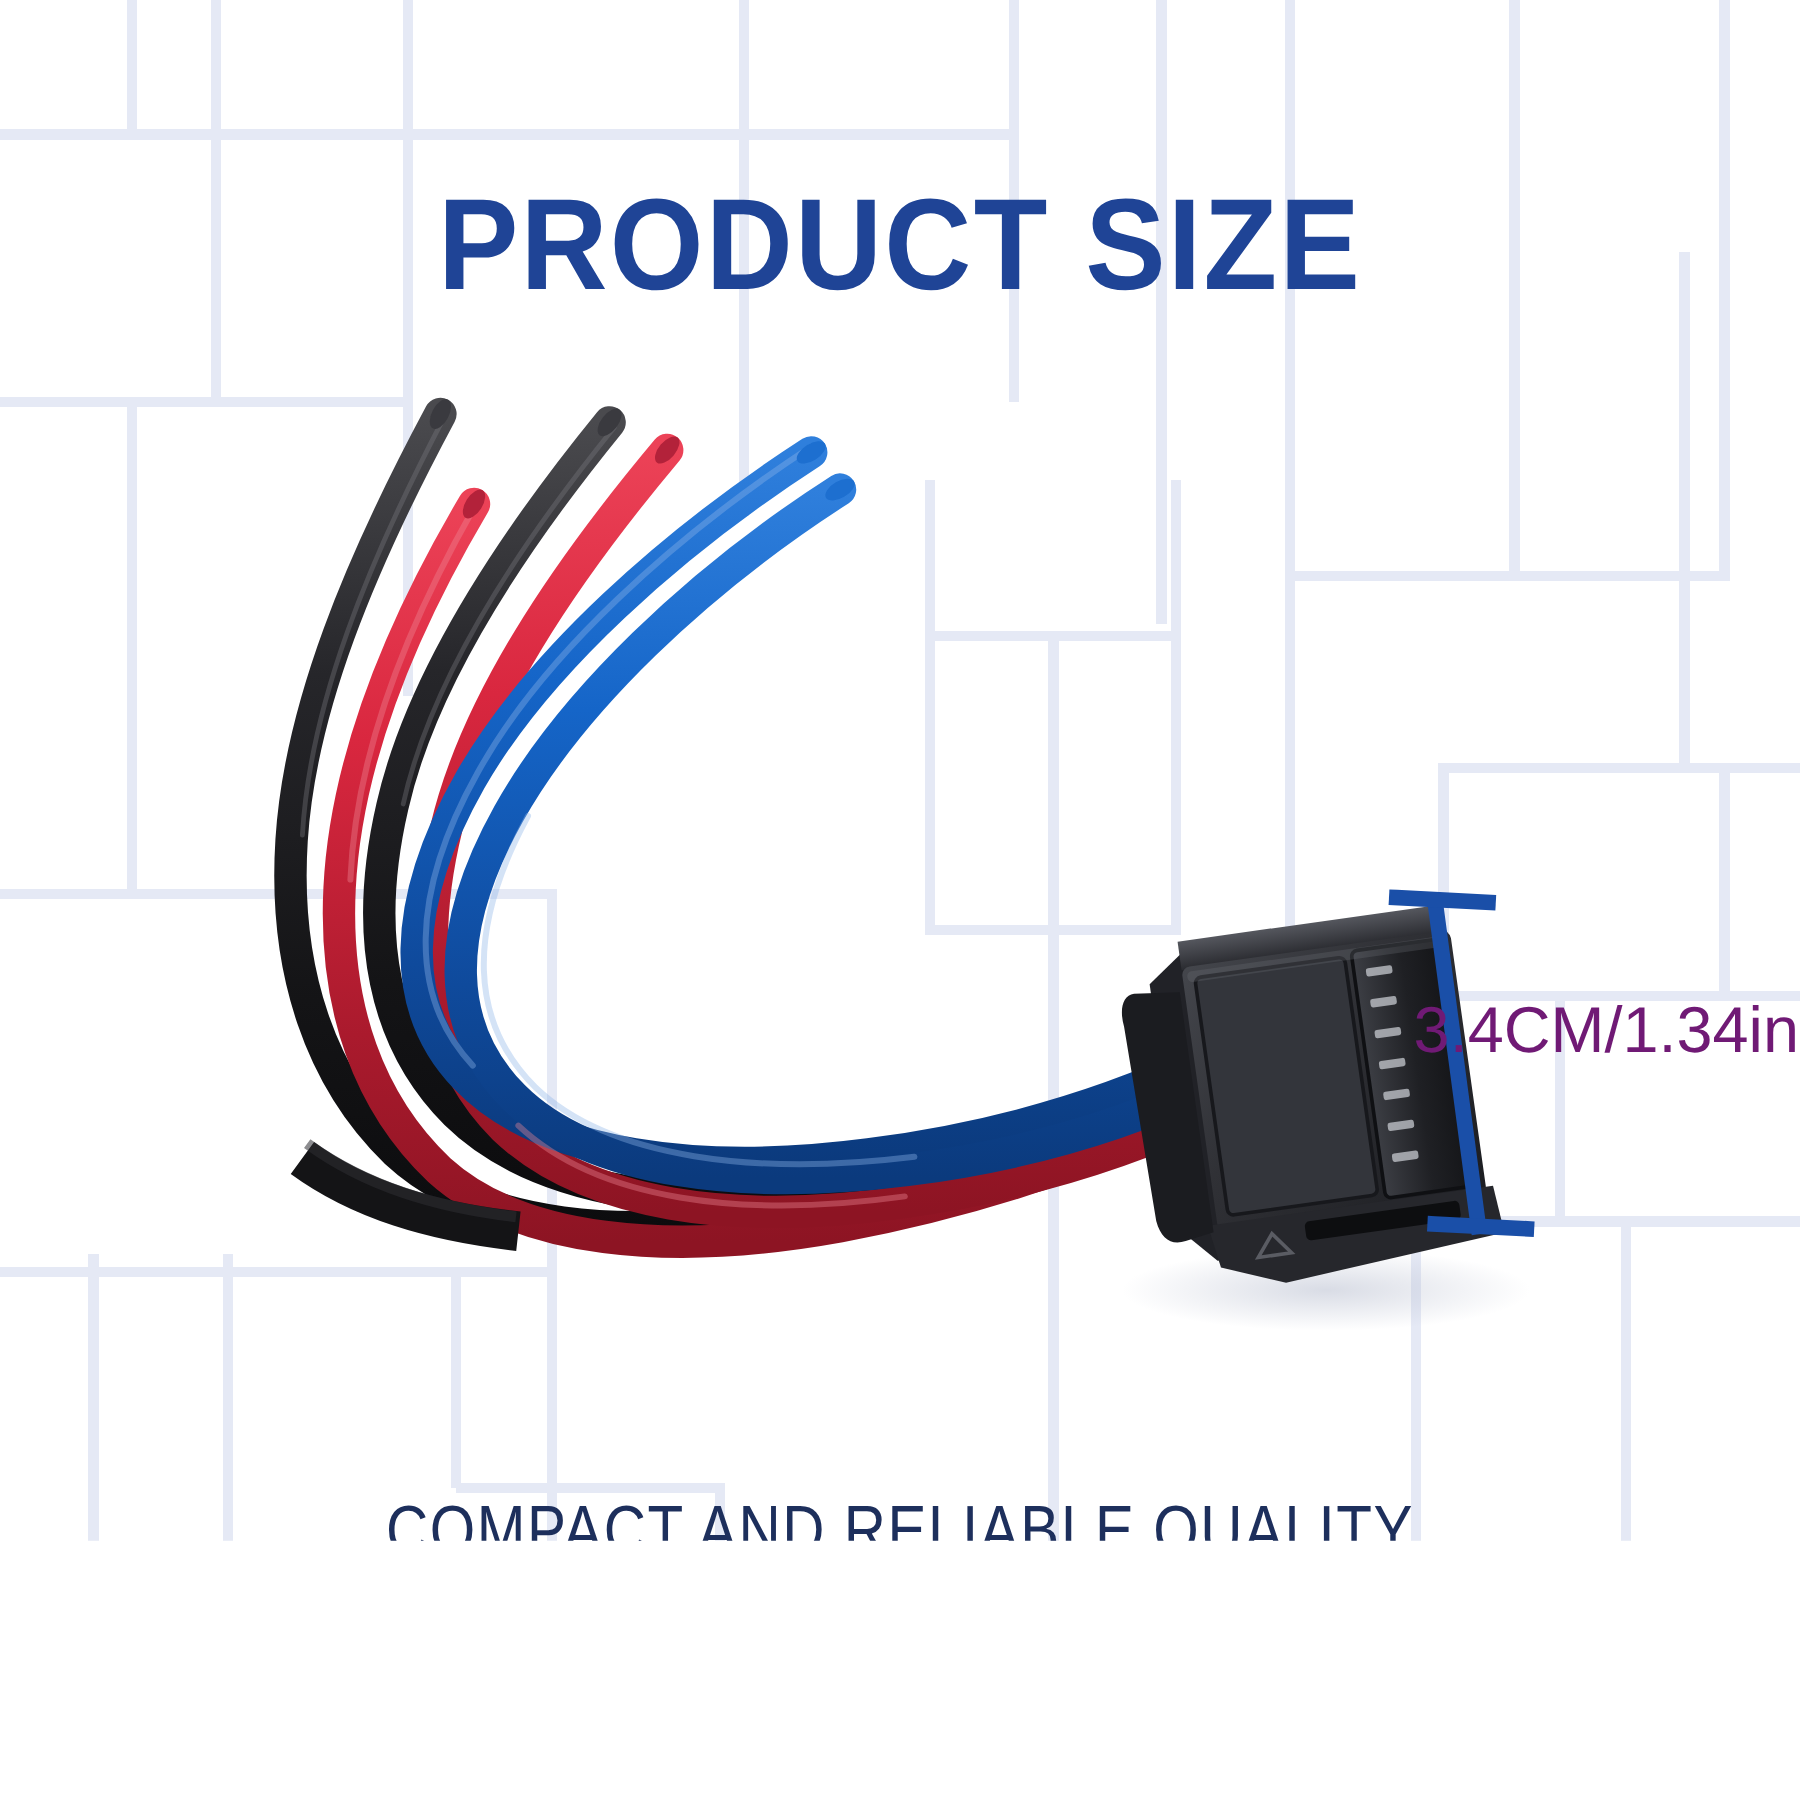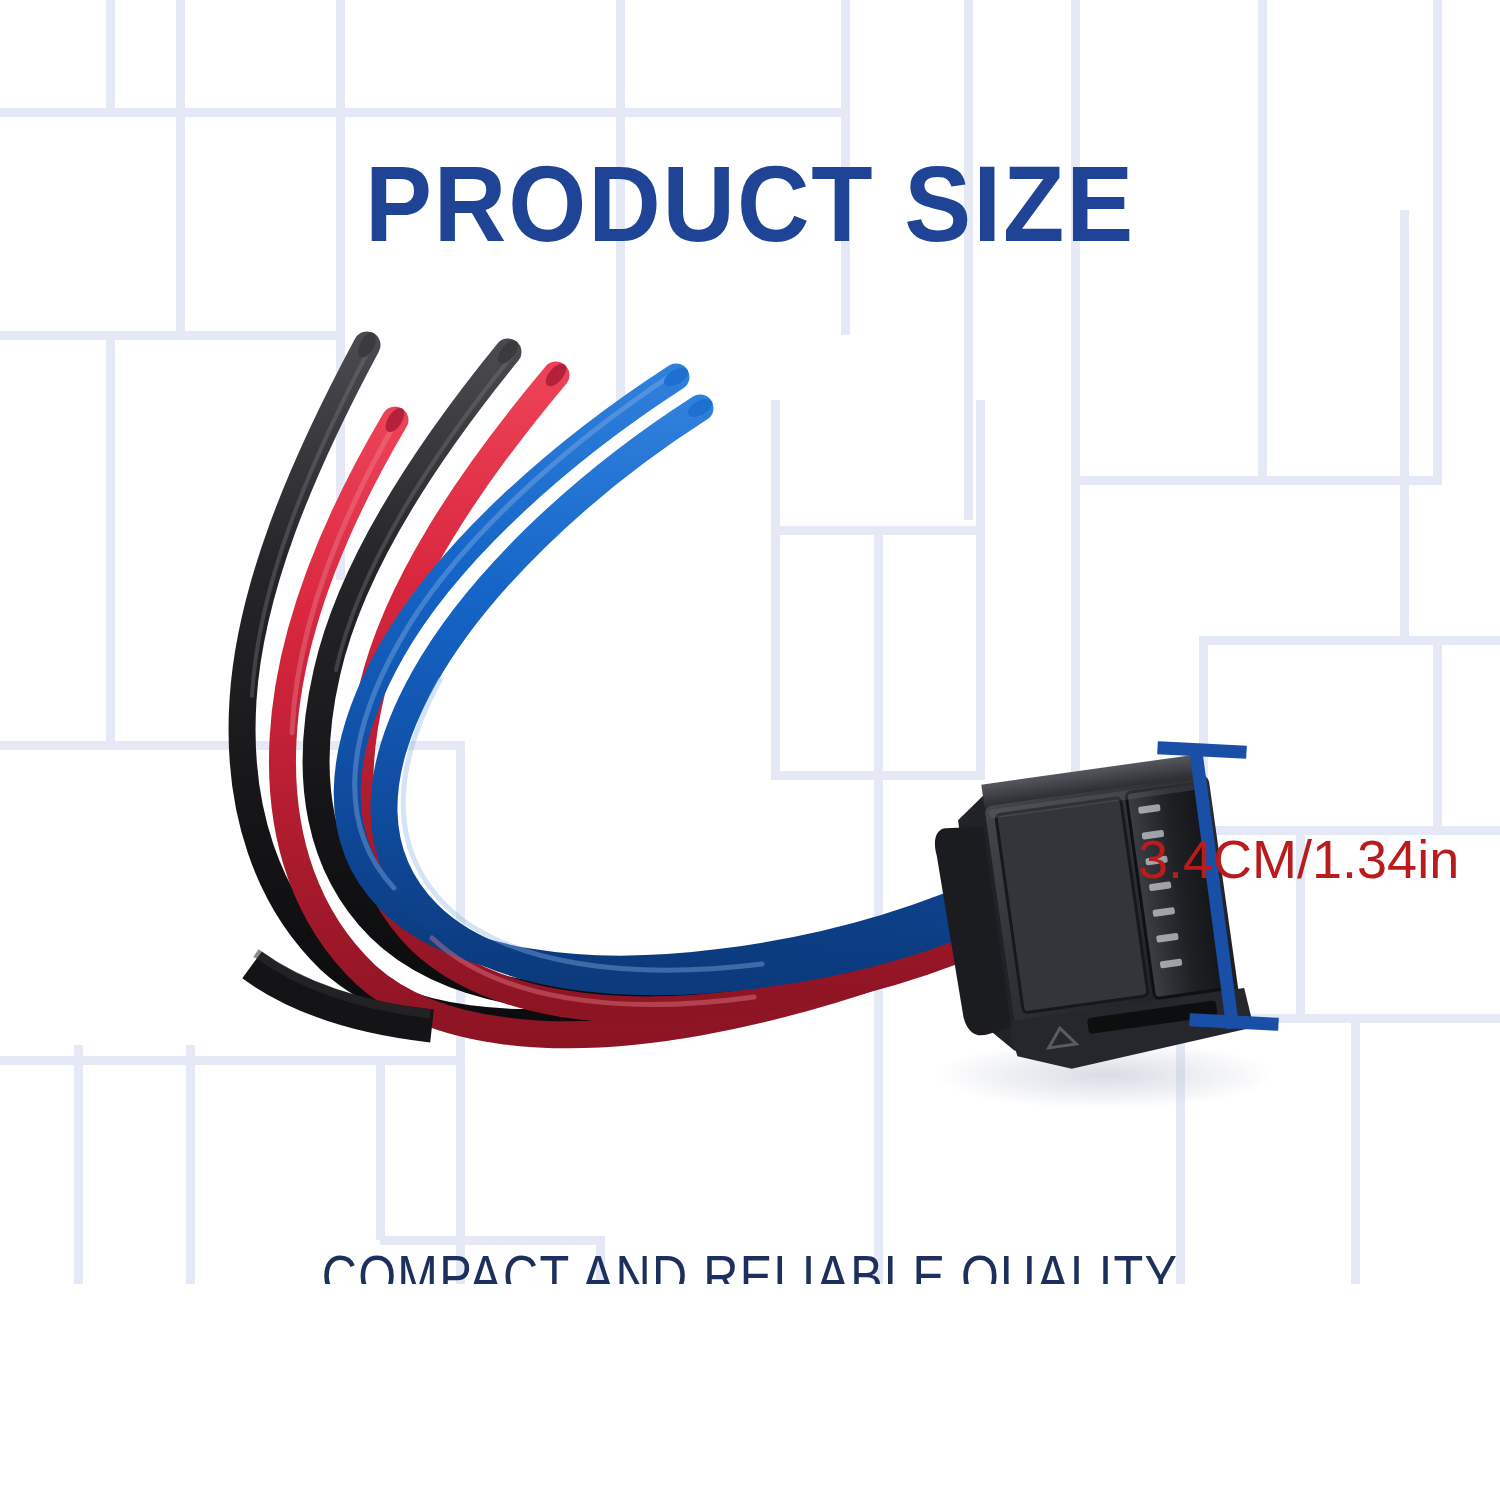--- a/index.html
+++ b/index.html
@@ -39,26 +39,26 @@
     letter-spacing:1.5px;
     color:#1d2f5c;
     transform:scaleX(0.84);
     transform-origin:50% 50%;
     white-space:nowrap;
   }
 
   
   #dim-label{
     position:absolute;
-    left:1138px;top:828px;
+    left:1178px;top:828px;
     font-family:"Liberation Sans","DejaVu Sans",sans-serif;
     font-weight:400;
     font-size:54px;
     letter-spacing:0px;
-    color:#b91c1c;
+    color:#701a75;
     white-space:nowrap;
   }
 </style>
 </head>
 <body>
 
 <div id="stage">
 
   <svg id="bg-pattern" viewBox="0 0 1500 1500" xmlns="http://www.w3.org/2000/svg">
     <g fill="none" stroke="#e5e9f5" stroke-width="9" shape-rendering="crispEdges">

